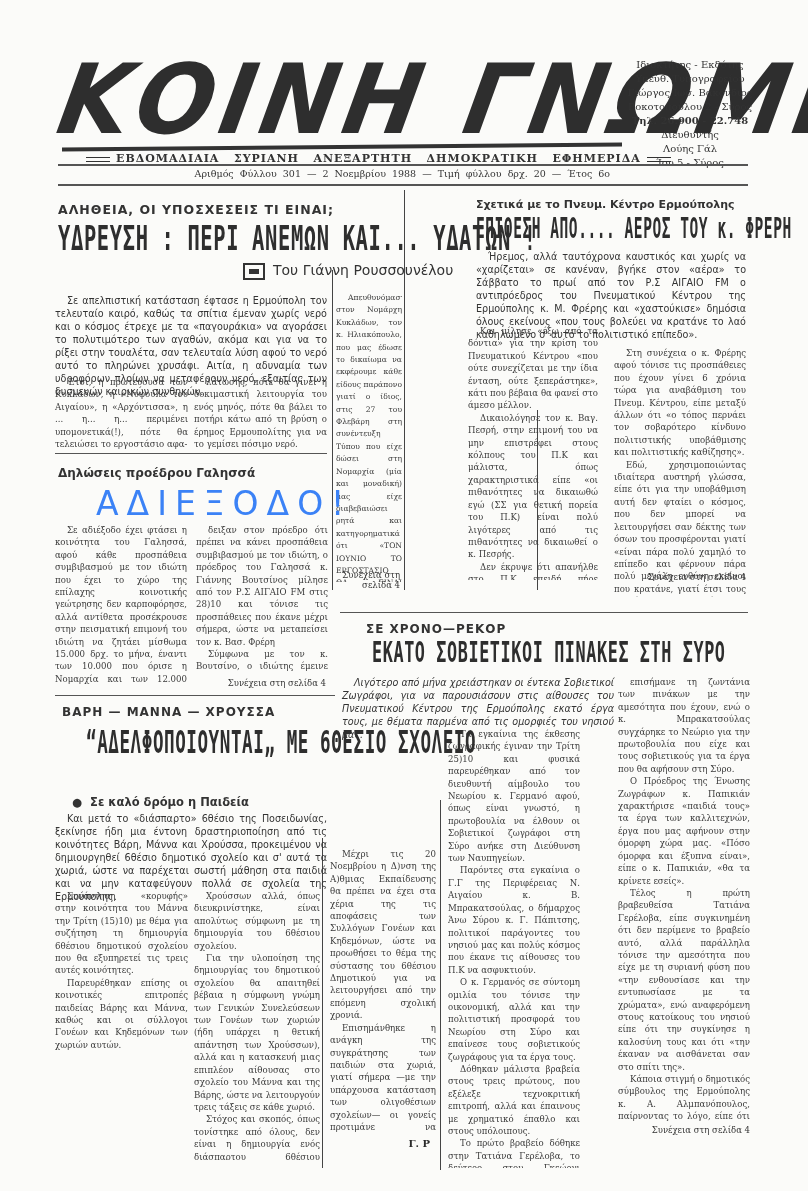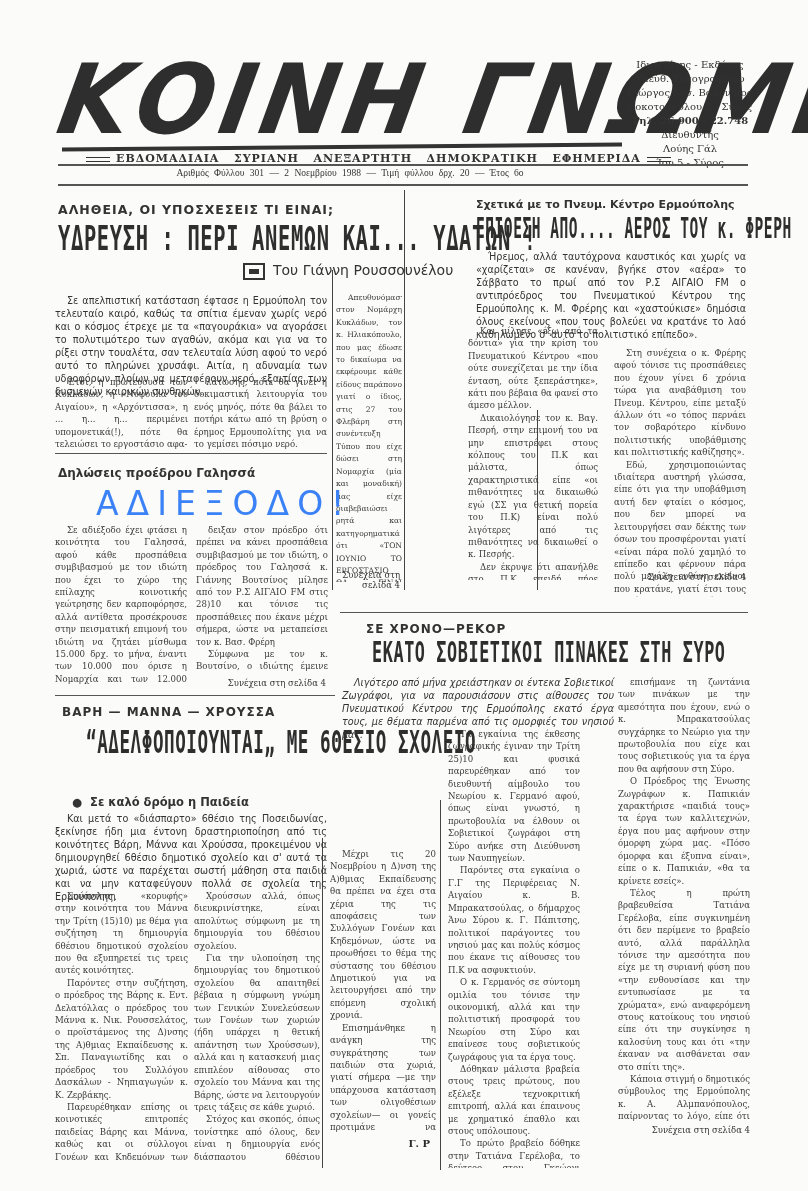--- a/index.html
+++ b/index.html
@@ -21,22 +21,22 @@
   .publisher div { white-space: nowrap; }
   .publisher .b { font-weight: bold; }
   .rule-thick { left: 62px; top: 145px; width: 560px; height: 4px; background: #333; transform: rotate(-0.5deg); }
   .tagline {
     left: 80px; top: 152px; width: 500px; text-align: center;
     font-size: 11px; font-weight: bold; letter-spacing: 1px; color: #333; white-space: nowrap;
   }
   .tagline .dash { display: inline-block; width: 24px; height: 3px; border-top: 1px solid #333; border-bottom: 1px solid #333; vertical-align: middle; margin: 0 6px; }
   .rule-thin { height: 2px; background: #555; }
   .issue-line {
-    left: 90px; top: 168px; width: 520px; text-align: center;
-    font-size: 9.5px; color: #333; white-space: nowrap; word-spacing: 3px; font-family: Liberation Serif, serif;
+    left: 90px; top: 168px; width: 520px; text-align: right;
+    font-size: 9.5px; color: #333; white-space: nowrap; word-spacing: 3px;
   }
   .vline { width: 1px; background: #444; }
   .hline { height: 1px; background: #555; }
 
   .kicker { font-family: "DejaVu Sans", sans-serif; font-weight: bold; color: #333; white-space: nowrap; }
   .headline {
     font-family: "DejaVu Sans Mono", monospace; font-weight: bold; color: #2e2e2e;
     white-space: nowrap; transform-origin: left top;
   }
   .body-sans { font-family: "DejaVu Sans", sans-serif; font-size: 9.6px; line-height: 13px; color: #333; text-align: justify; }
@@ -169,21 +169,20 @@
 
 <section>
   <div class="abs kicker" style="left:62px;top:705px;font-size:12px;letter-spacing:1px;">ΒΑΡΗ — ΜΑΝΝΑ — ΧΡΟΥΣΣΑ</div>
   <div class="abs headline" style="left:86px;top:722px;font-size:32px;line-height:40px;transform:scaleX(0.55);letter-spacing:1px;">“ΑΔΕΛΦΟΠΟΙΟΥΝΤΑΙ„ ΜΕ 6ΘΕΣΙΟ ΣΧΟΛΕΙΟ</div>
   <div class="abs kicker" style="left:72px;top:795px;font-size:11.5px;"><span>●&nbsp;&nbsp;</span><span>Σε καλό δρόμο η Παιδεία</span></div>
   <div class="abs body-sans" style="left:55px;top:812px;width:272px;">
       <p>Και μετά το «διάσπαρτο» 6θέσιο της Ποσειδωνίας, ξεκίνησε ήδη μια έντονη δραστηριοποίηση από τις κοινότητες Βάρη, Μάννα και Χρούσσα, προκειμένου να δημιουργηθεί 6θέσιο δημοτικό σχολείο και σ' αυτά τα χωριά, ώστε να παρέχεται σωστή μάθηση στα παιδιά και να μην καταφεύγουν πολλά σε σχολεία της Ερμούπολης.</p>
     </div>
   <div class="abs body-serif" style="left:55px;top:890px;width:133px;height:270px;overflow:hidden;">
     <p>Συνάντηση «κορυφής» στην κοινότητα του Μάννα την Τρίτη (15)10) με θέμα για συζήτηση τη δημιουργία 6θέσιου δημοτικού σχολείου που θα εξυπηρετεί τις τρεις αυτές κοινότητες.</p>
-    <p>Παρόντες στην συζήτηση, ο πρόεδρος της Βάρης κ. Εντ. Δελατόλλας ο πρόεδρος του Μάννα κ. Νικ. Ρουσσελάτος, ο προϊστάμενος της Δ)νσης της Α)θμιας Εκπαίδευσης κ. Σπ. Παναγιωτίδης και ο πρόεδρος του Συλλόγου Δασκάλων - Νηπιαγωγών κ. Κ. Ζερβάκης.</p>
     <p>Παρευρέθηκαν επίσης οι κοινοτικές επιτροπές παιδείας Βάρης και Μάννα, καθώς και οι σύλλογοι Γονέων και Κηδεμόνων των χωριών αυτών.</p>
 
   </div>
   <div class="abs body-serif" style="left:194px;top:890px;width:126px;height:270px;overflow:hidden;">
     <p>Χρούσσων αλλά, όπως διευκρινίστηκε, είναι απολύτως σύμφωνη με τη δημιουργία του 6θέσιου σχολείου.</p>
     <p>Για την υλοποίηση της δημιουργίας του δημοτικού σχολείου θα απαιτηθεί βέβαια η σύμφωνη γνώμη των Γενικών Συνελεύσεων των Γονέων των χωριών (ήδη υπάρχει η θετική απάντηση των Χρούσσων), αλλά και η κατασκευή μιας επιπλέον αίθουσας στο σχολείο του Μάννα και της Βάρης, ώστε να λειτουργούν τρεις τάξεις σε κάθε χωριό.</p>
     <p>Στόχος και σκοπός, όπως τονίστηκε από όλους, δεν είναι η δημιουργία ενός διάσπαρτου 6θέσιου δημοτικού σχολείου αλλά το χτίσιμο ενός μόνιμου σχολείου που θα στεγάζει όλα τα παιδιά και των έξι τάξεων.</p>
   </div>
   <div class="abs body-serif" style="left:330px;top:848px;width:106px;height:285px;overflow:hidden;">
     <p>Μέχρι τις 20 Νοεμβρίου η Δ)νση της Α)θμιας Εκπαίδευσης θα πρέπει να έχει στα χέρια της τις αποφάσεις των Συλλόγων Γονέων και Κηδεμόνων, ώστε να προωθήσει το θέμα της σύστασης του 6θέσιου Δημοτικού για να λειτουργήσει από την επόμενη σχολική χρονιά.</p>

